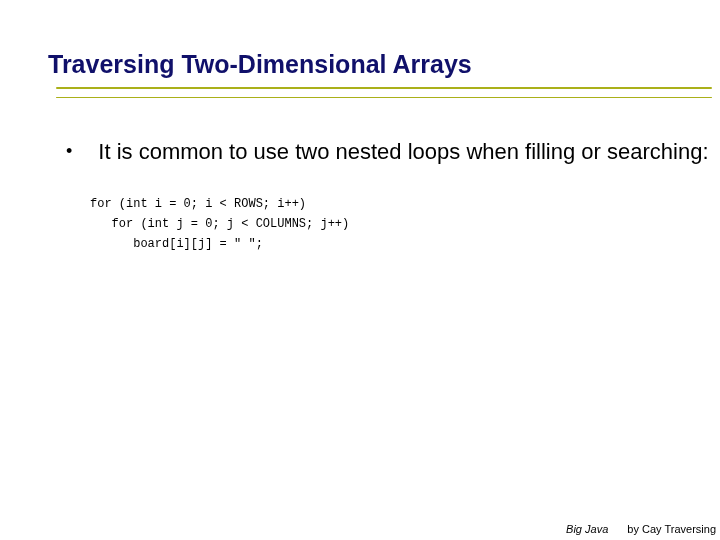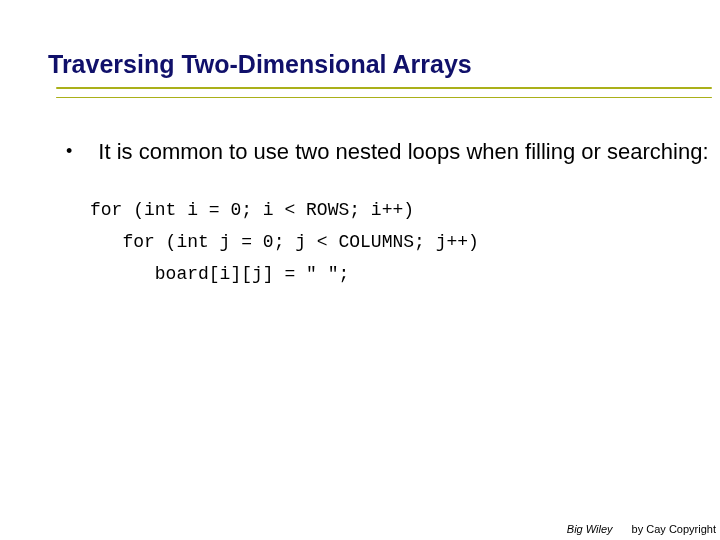--- a/index.html
+++ b/index.html
@@ -14,22 +14,22 @@
   }
   .hr-stack { margin-top: 6px; }
   .hr1 { height: 2px; background: #aab019; }
   .hr2 { height: 1px; background: #aab019; margin-top: 2px; }
   .body { padding: 18px 10px 0 18px; }
   .bullet-row { display: flex; align-items: flex-start; gap: 10px; }
   .bullet-dot { font-size: 18px; line-height: 22px; color: #000; }
   .bullet-text { font-size: 22px; line-height: 24px; color: #000; }
   .code {
     font-family: "Courier New", Courier, monospace;
-    font-size: 18px;
-    line-height: 32px;
+    font-size: 12px;
+    line-height: 20px;
     color: #000;
     white-space: pre;
     padding: 14px 0 0 24px;
   }
   .footer {
     position: absolute;
     right: 4px;
     bottom: 12px;
     text-align: right;
     font-size: 11px;
@@ -56,17 +56,17 @@
       <div class="bullet-text">It is common to use two nested loops when filling or searching:</div>
     </div>
 
     <div class="code"><span>for (int i = 0; i &lt; ROWS; i++)</span>
 <span>   for (int j = 0; j &lt; COLUMNS; j++)</span>
 <span>      board[i][j] = " ";</span></div>
   </div>
 
   <div class="footer">
     <div>
-      <span class="book">Big Wiley</span><span> by Cay Copyright</span>
+      <span class="book">Big Java</span><span> by Cay Traversing</span>
     </div>
   </div>
 
 </div>
 
 </body></html>

